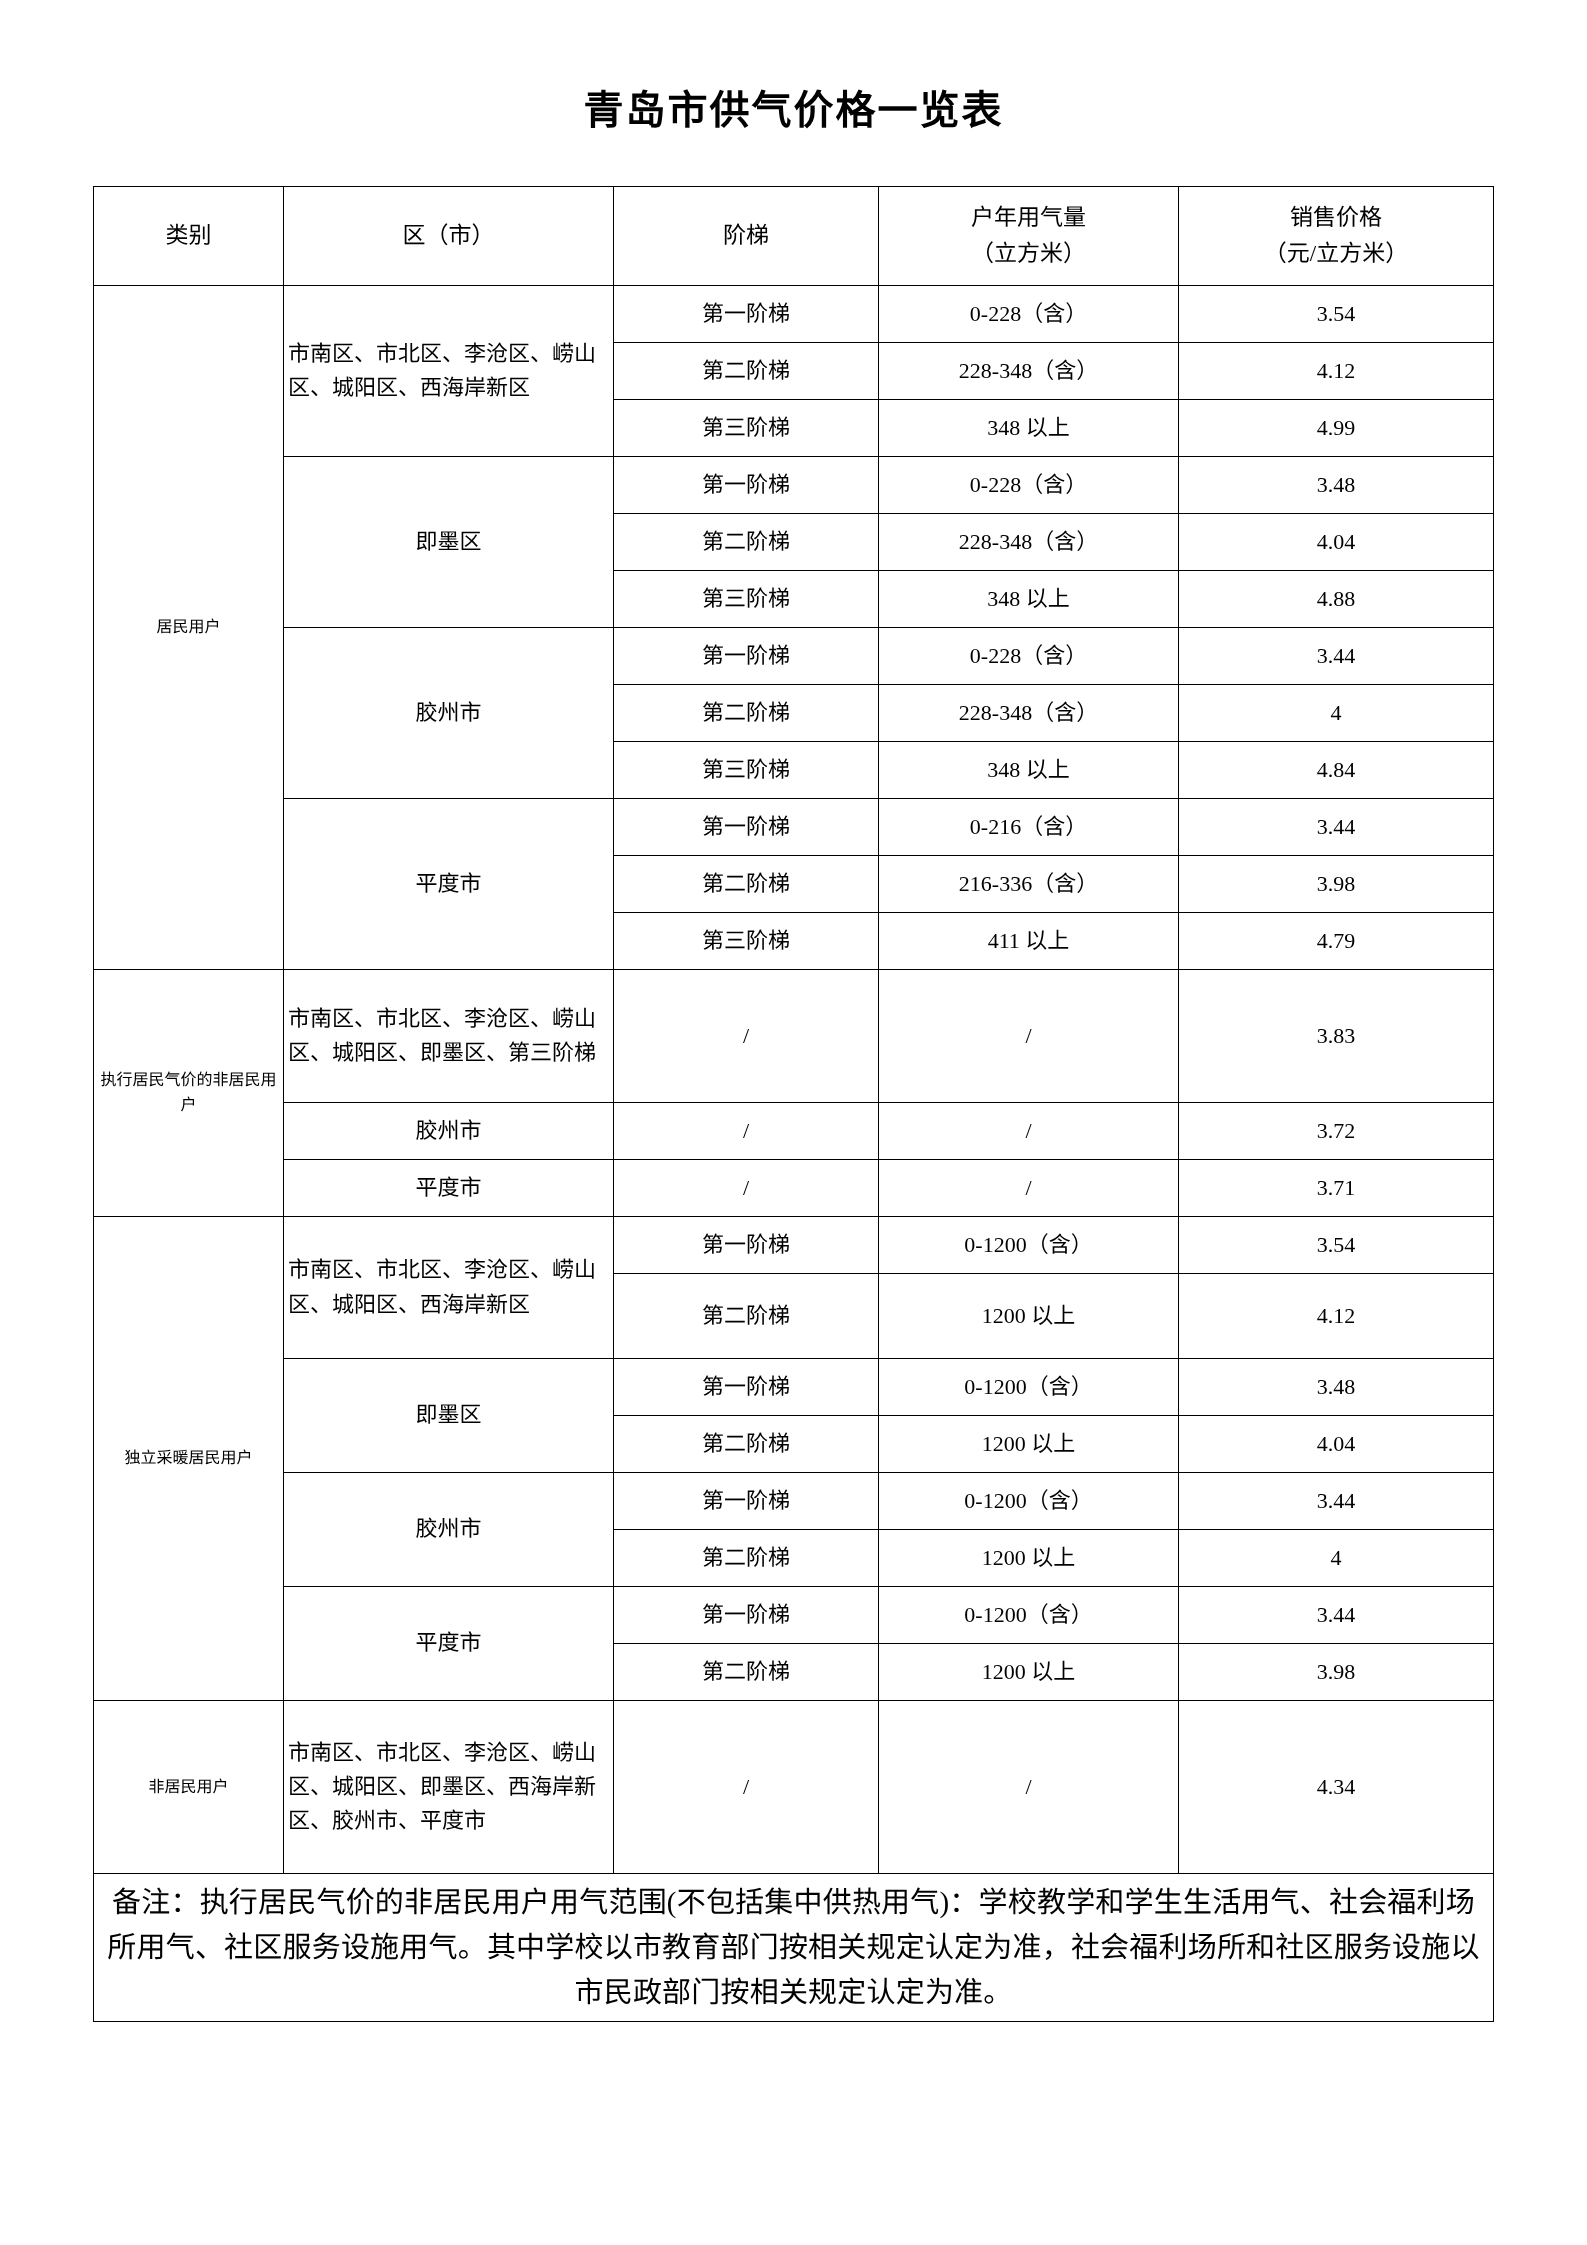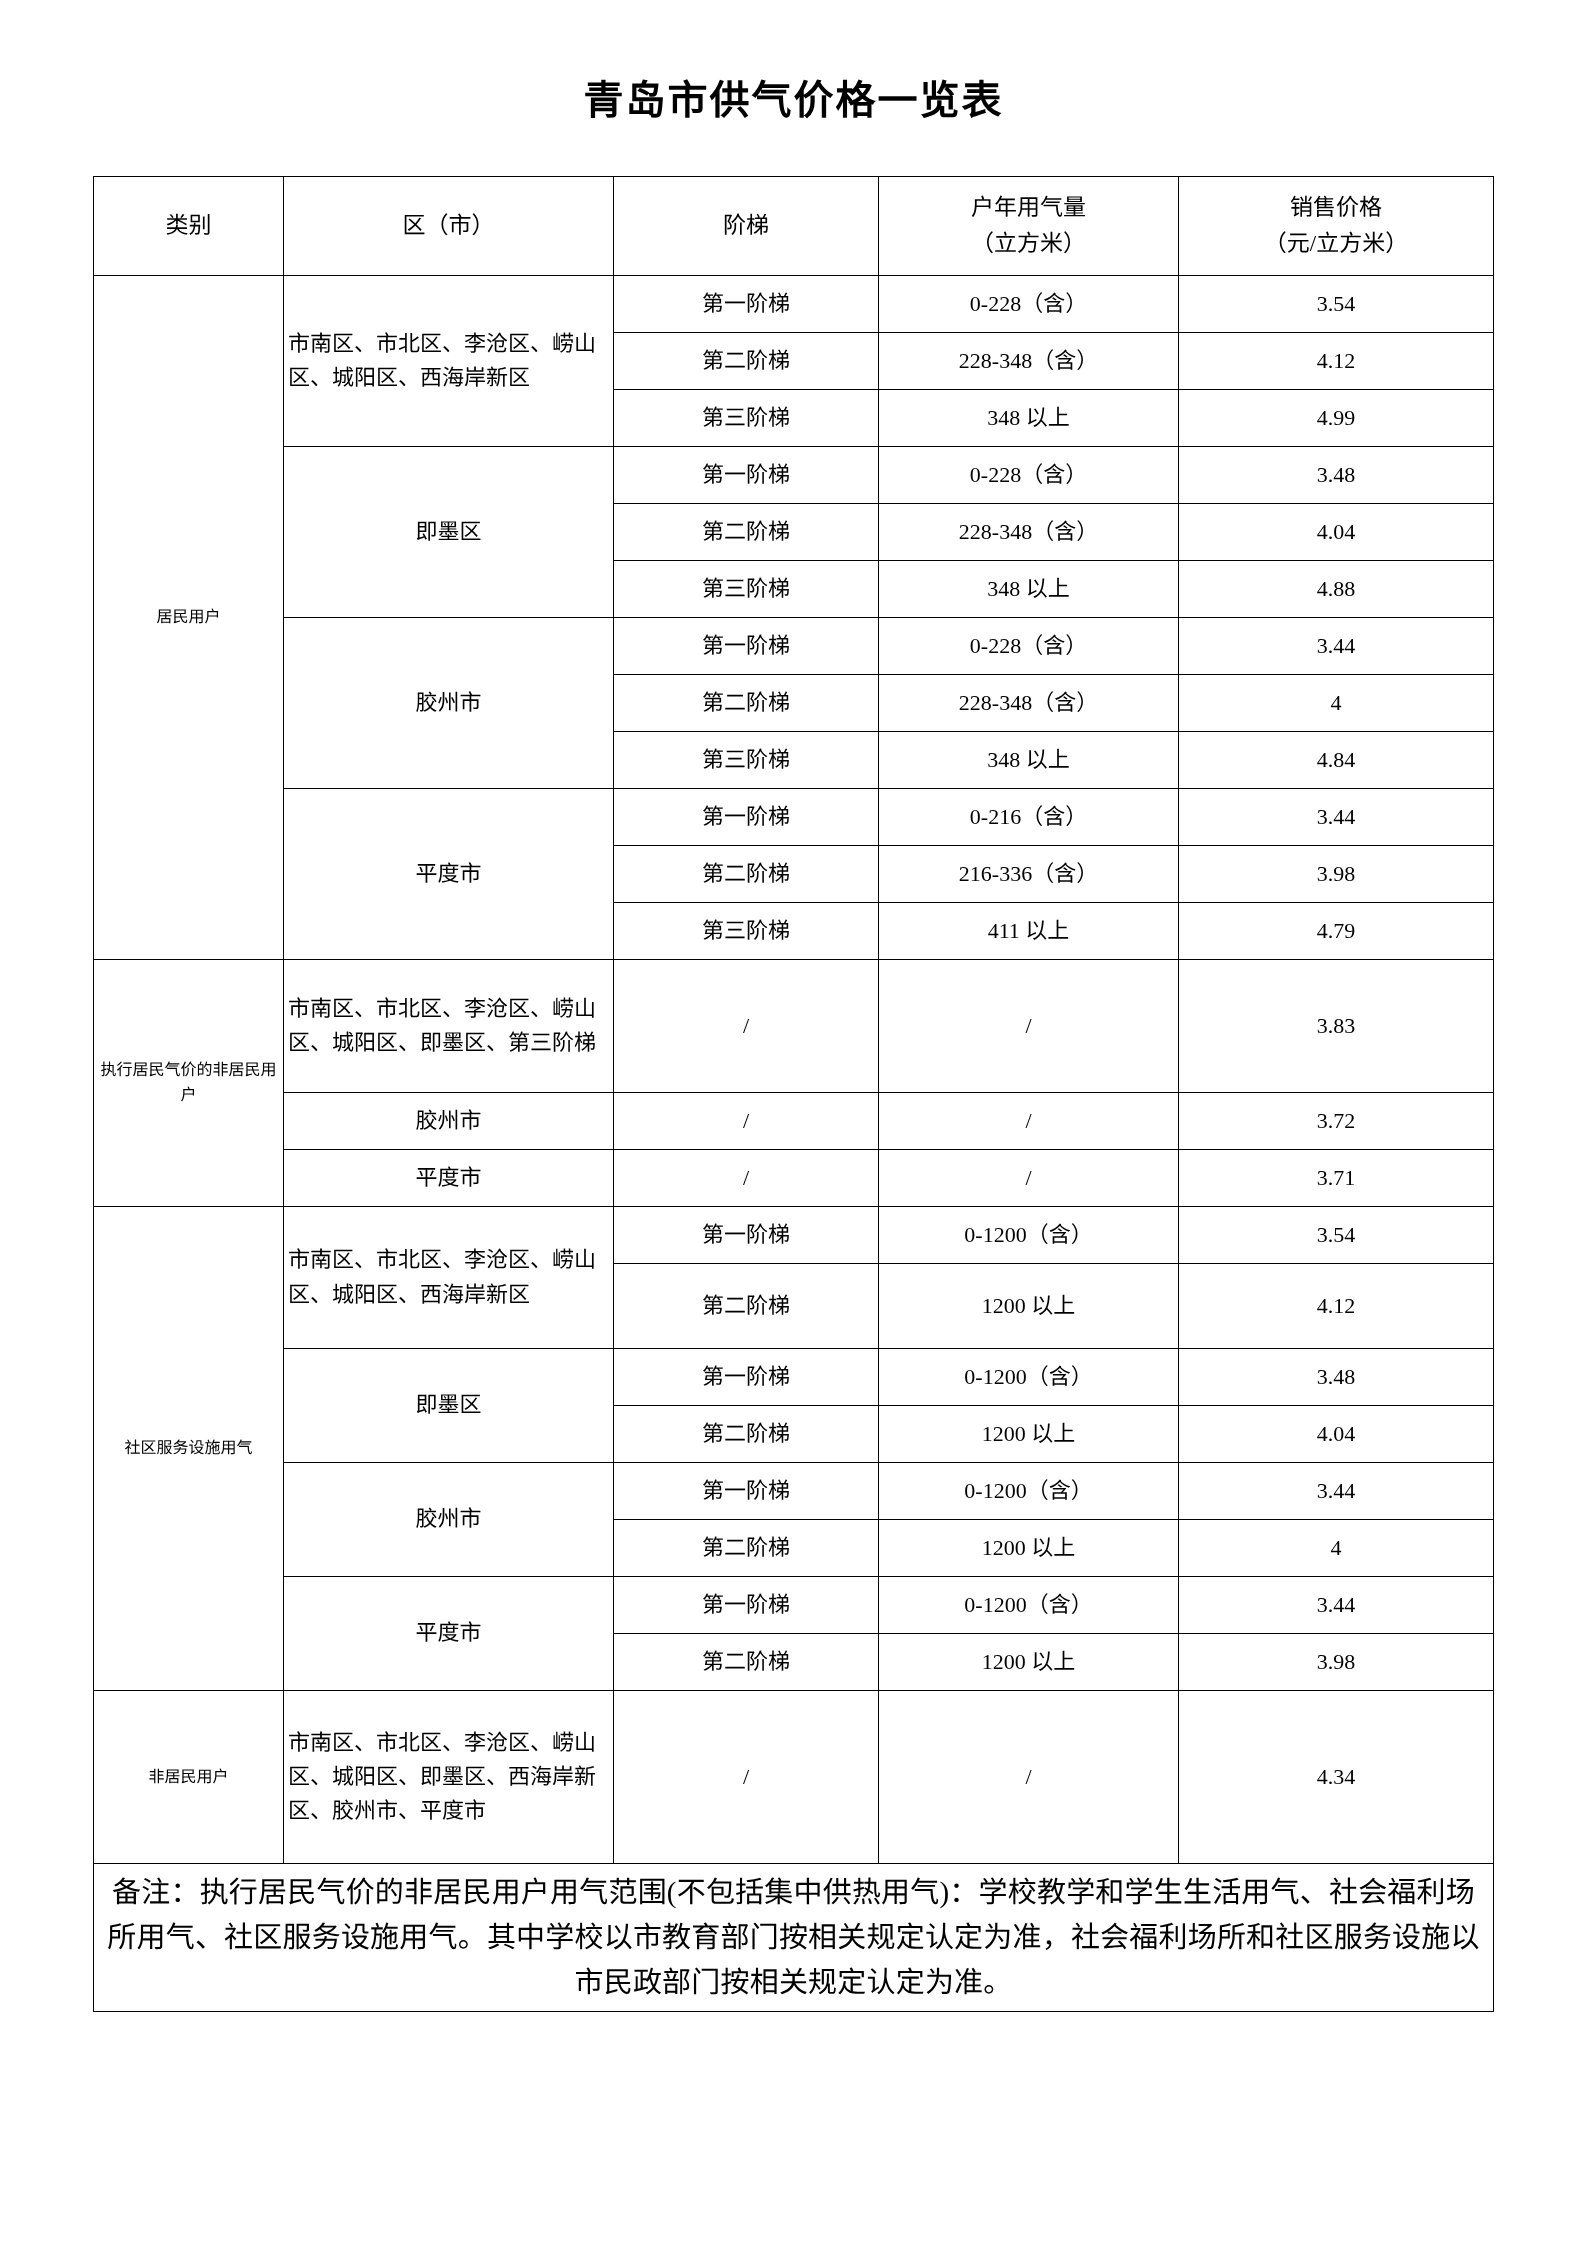--- a/index.html
+++ b/index.html
@@ -19,21 +19,21 @@
     height: 2245px;
     box-sizing: border-box;
     padding: 0;
   }
   .doc-title {
     text-align: center;
     font-family: Liberation Serif, serif;
     font-weight: bold;
     font-size: 40px;
     letter-spacing: 2px;
-    margin: 2px;
+    margin: 12px;
     padding-top: 66px;
     padding-bottom: 0;
     color: #000;
   }
   .table-wrap {
     margin-top: 50px;
     margin-left: 93px;
     margin-right: 93px;
   }
   table.price {
@@ -208,21 +208,21 @@
           <td class="price-val">3.72</td>
         </tr>
         <tr class="r-small">
           <td class="dist">平度市</td>
           <td class="tier slash">/</td>
           <td class="vol slash">/</td>
           <td class="price-val">3.71</td>
         </tr>
 
         <tr>
-          <td class="cat" rowspan="8">社区服务设施用气</td>
+          <td class="cat" rowspan="8">独立采暖居民用户</td>
           <td class="dist multi" rowspan="2">市南区、市北区、李沧区、崂山区、城阳区、西海岸新区</td>
           <td class="tier" style="height:44px">第一阶梯</td>
           <td class="vol">0-1200（含）</td>
           <td class="price-val">3.54</td>
         </tr>
         <tr>
           <td class="tier" style="height:72px">第二阶梯</td>
           <td class="vol">1200 以上</td>
           <td class="price-val">4.12</td>
         </tr>

